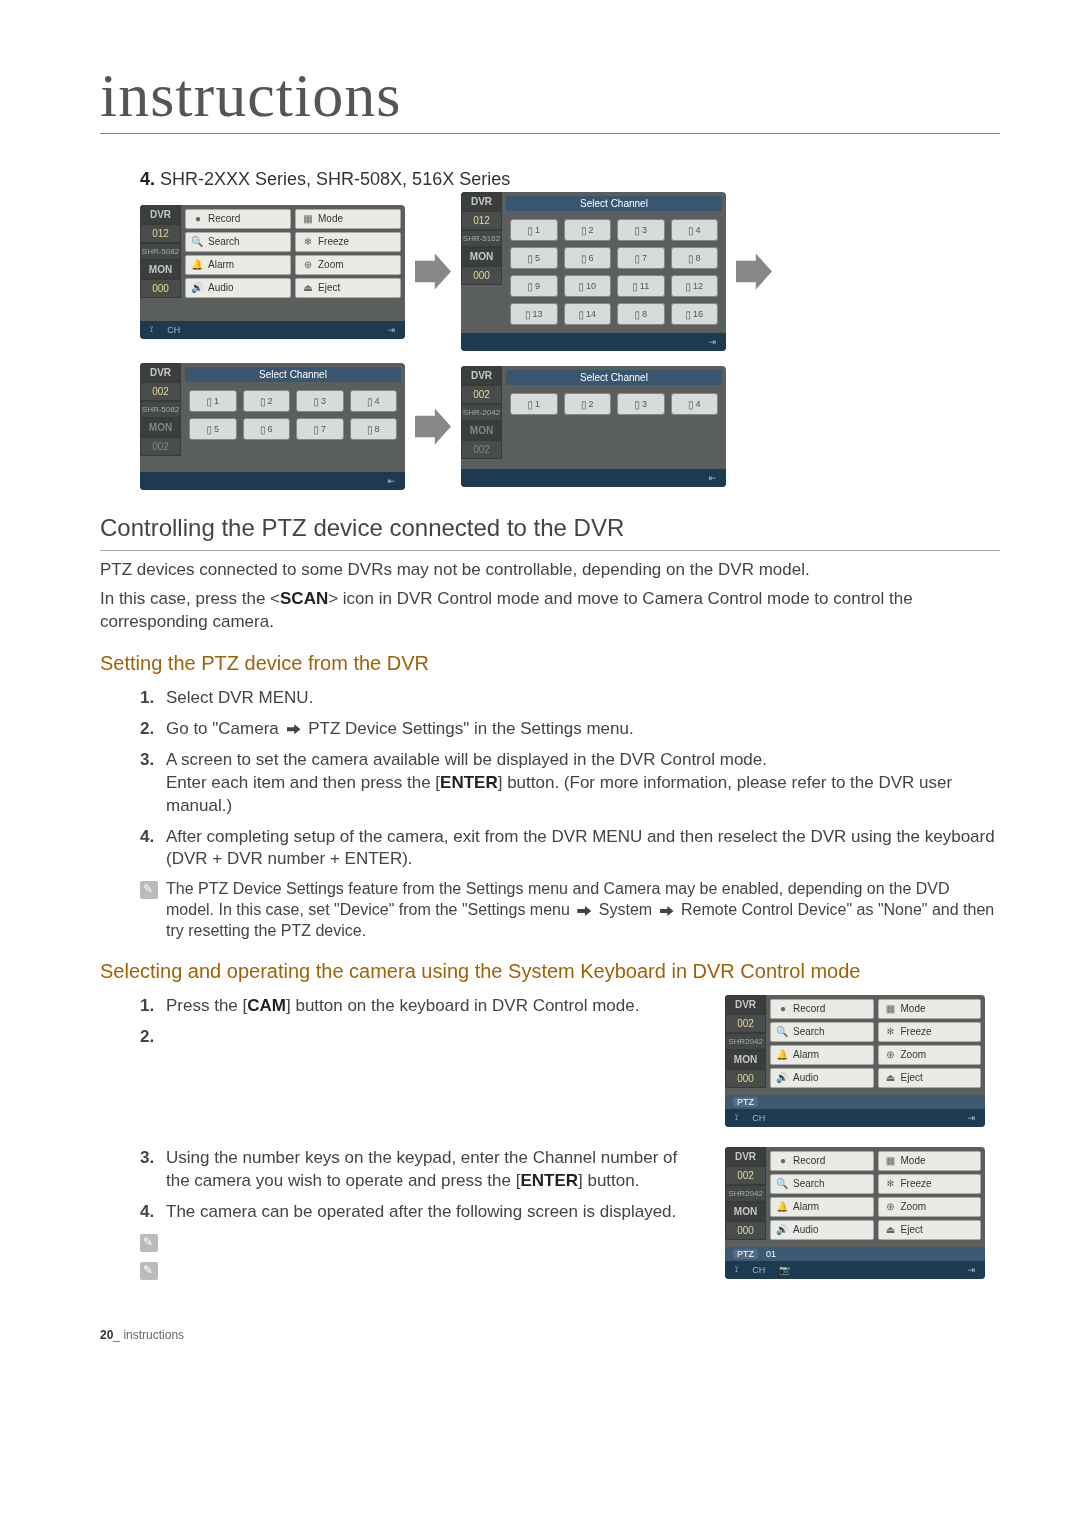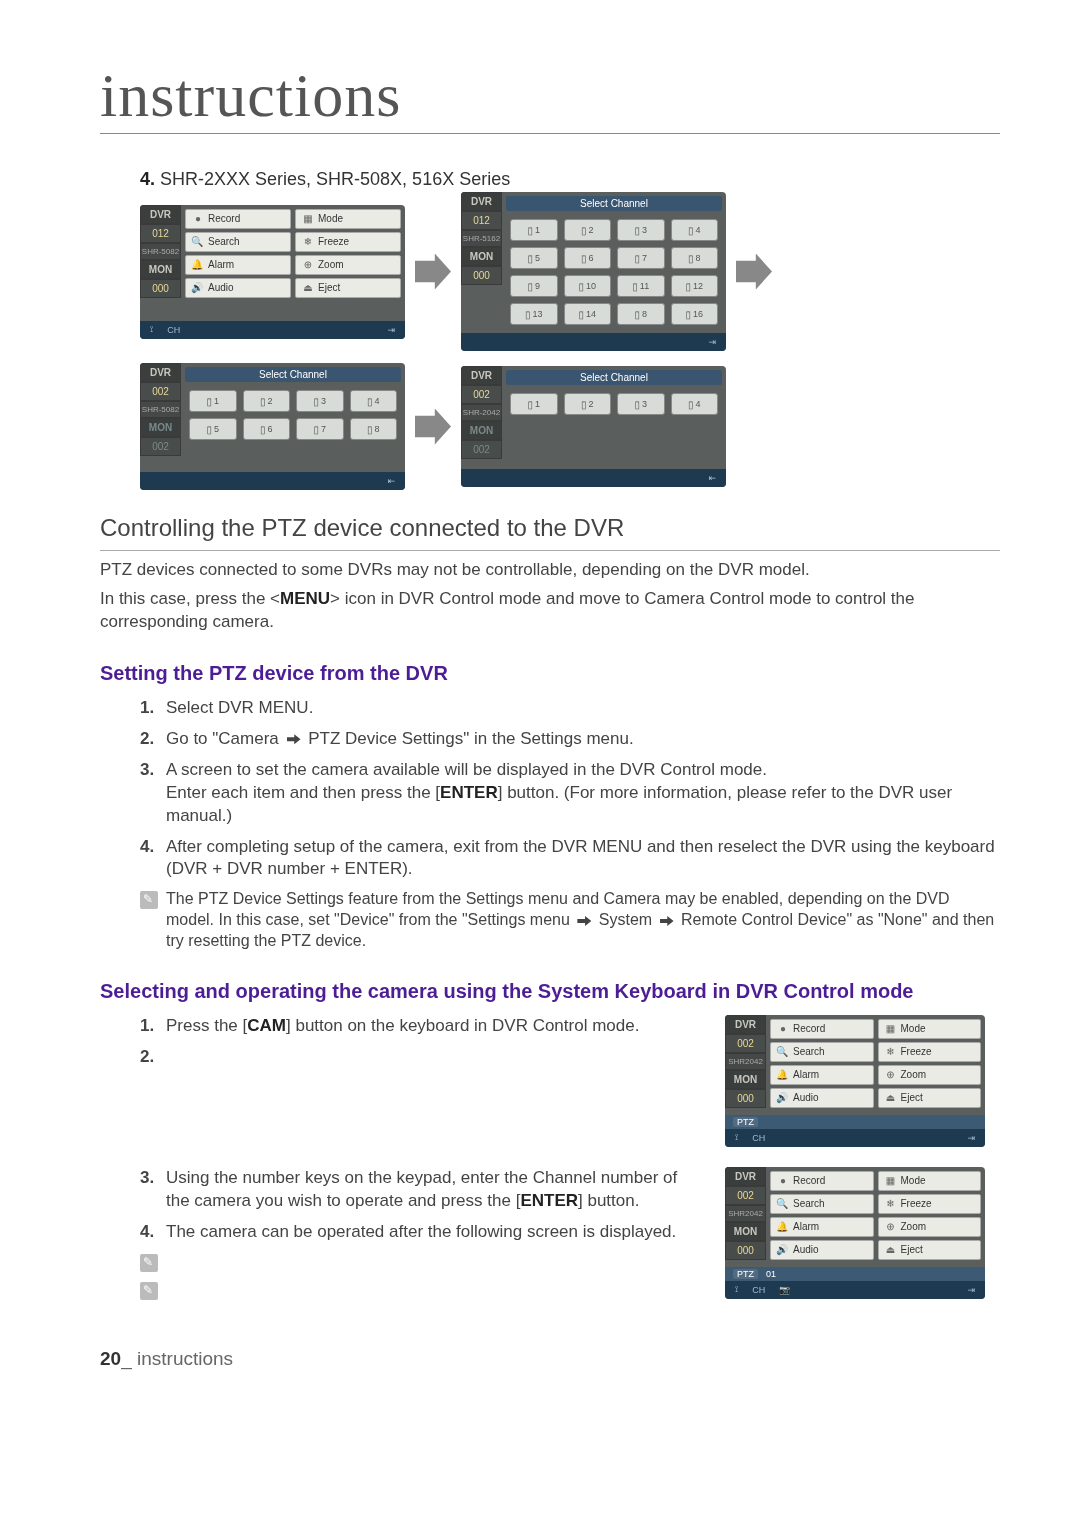--- a/index.html
+++ b/index.html
@@ -199,23 +199,23 @@
       font-size: 24px;
       color: #444;
       font-weight: 500;
       margin-top: 24px;
       margin-bottom: 8px;
       border-bottom: 1px solid #aaa;
       padding-bottom: 8px;
     }
     .section-h3 {
       font-size: 20px;
-      color: #4c1d95;
-      font-weight: 700;
-      margin-top: 28px;
+      color: #a16207;
+      font-weight: 400;
+      margin-top: 18px;
       margin-bottom: 12px;
     }
     .body-text {
       font-size: 17px;
       line-height: 1.35;
       color: #444;
       margin-bottom: 6px;
     }
     .ol-item {
       display: flex;
@@ -269,21 +269,21 @@
       gap: 20px;
     }
     .content-left {
       flex: 1;
     }
     .content-right {
       width: 275px;
     }
     .page-footer {
       margin-top: 40px;
-      font-size: 19px;
+      font-size: 12px;
     }
     .page-num {
       font-weight: bold;
       color: #333;
     }
     .page-footer-label {
       color: #666;
     }
   </style>
 </head>
@@ -464,21 +464,21 @@
       <div class="dvr-footer-right">
           <span class="dvr-footer-item">⇤</span>
         </div>
     </div>
   </div>
 </div>
 
 <h2 class="section-h2">Controlling the PTZ device connected to the DVR</h2>
 <p class="body-text">PTZ devices connected to some DVRs may not be controllable, depending on the DVR model.</p>
 <p class="body-text">
-  <span>In this case, press the &lt;</span><span class="bold-text">MENU</span><span>&gt; icon in DVR Control mode and move to Camera Control mode to control the corresponding camera.</span>
+  <span>In this case, press the &lt;</span><span class="bold-text">SCAN</span><span>&gt; icon in DVR Control mode and move to Camera Control mode to control the corresponding camera.</span>
 </p>
 
 <h3 class="section-h3">Setting the PTZ device from the DVR</h3>
 
 <div class="ol-item">
   <span class="ol-marker">1.</span>
     <span>Select DVR MENU.</span>
 </div>
 <div class="ol-item">
   <span class="ol-marker">2.</span>

